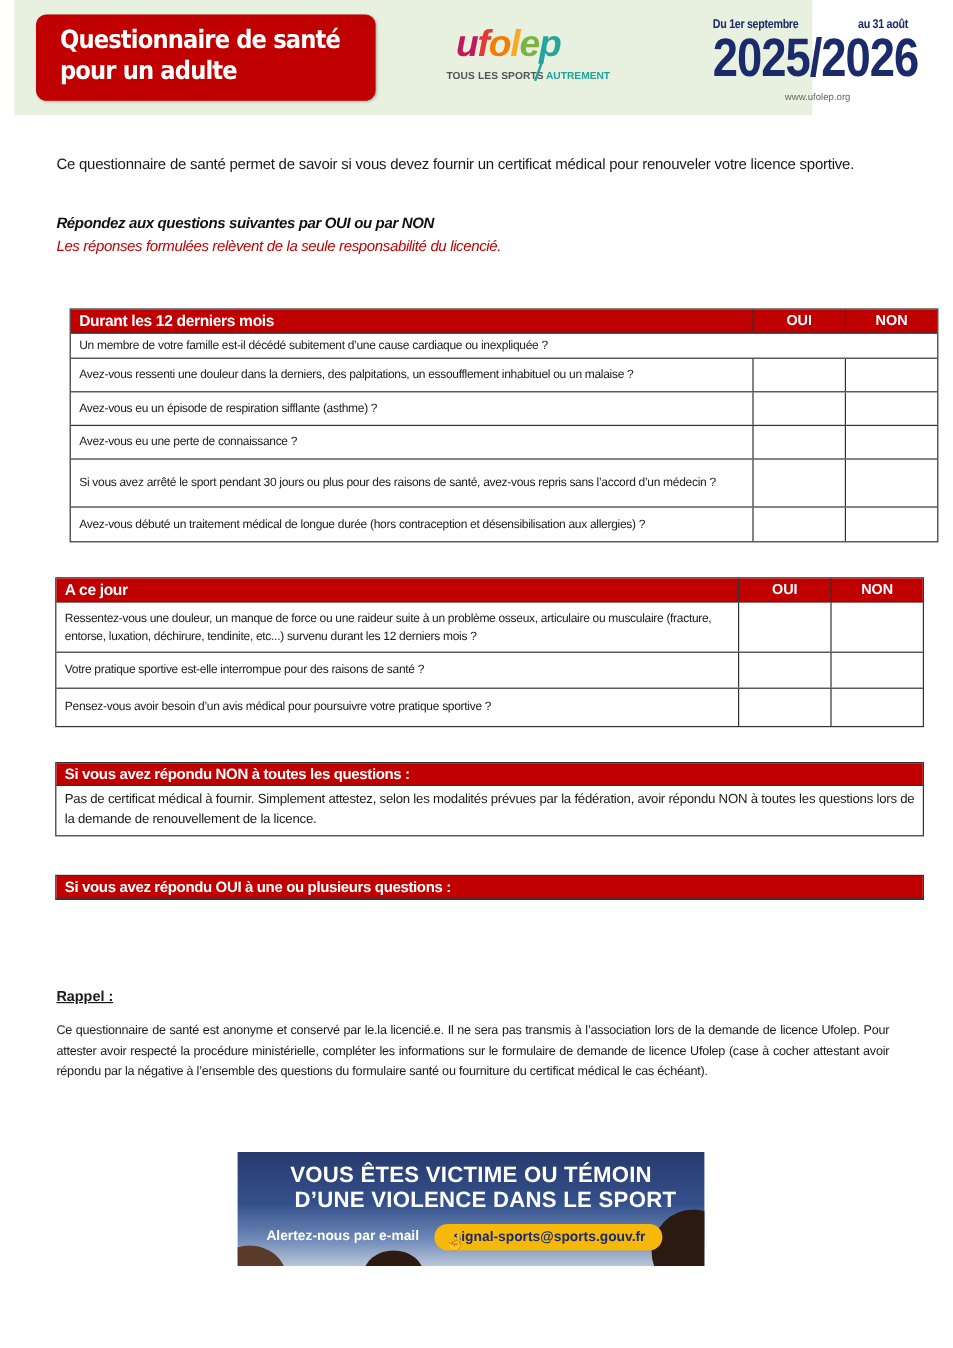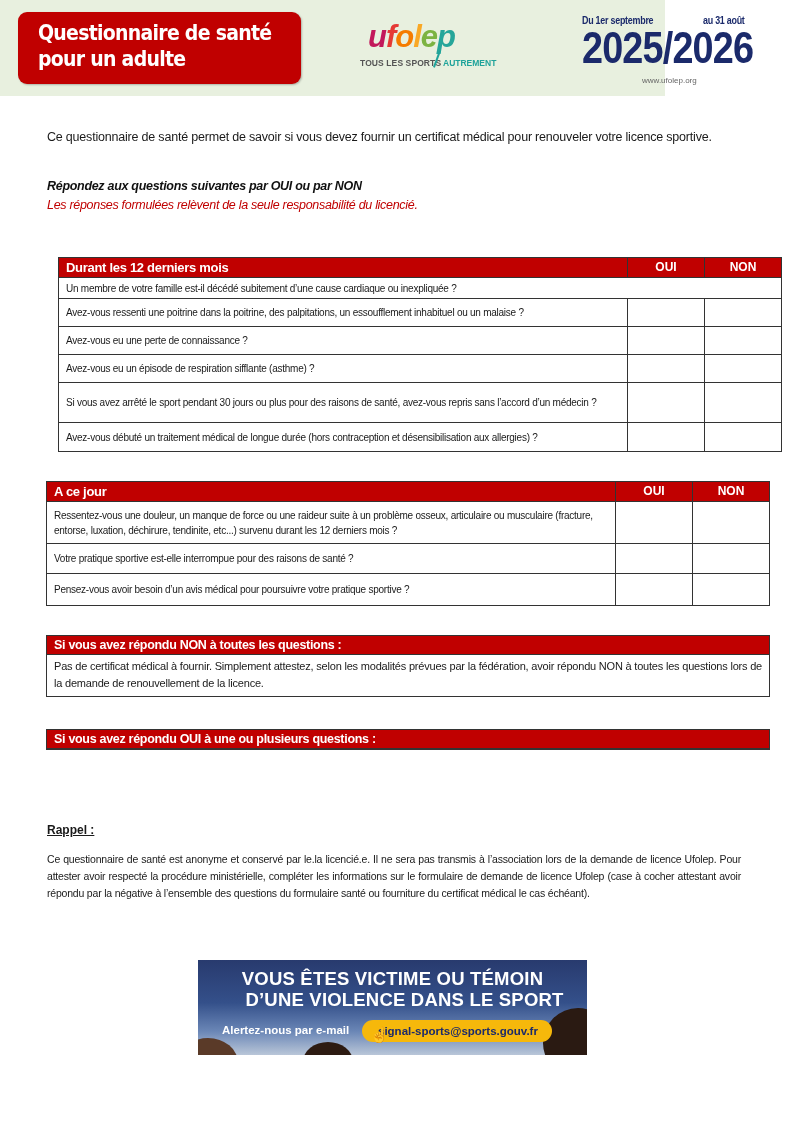--- a/index.html
+++ b/index.html
@@ -1,21 +1,21 @@
 <!DOCTYPE html>
 <html><head>
   <meta charset="utf-8">
   <style>
     * { box-sizing: border-box; margin: 0; padding: 0; }
     html, body { width: 794px; height: 1123px; background: #ffffff; overflow: hidden; }
     body { position: relative; font-family: "Liberation Sans", sans-serif; color: #1a1a1a; }
 
     
     .header-band {
-      position: absolute; left: 0; top: 0; width: 665px; height: 96px;
+      position: absolute; left: 12px; top: 0; width: 665px; height: 96px;
       background: #e8f0df;
     }
     .title-box {
       position: absolute; left: 18px; top: 12px; width: 283px; height: 72px;
       background: #c00000; border-radius: 9px;
       box-shadow: 1px 1px 2px rgba(0,0,0,0.25);
       padding: 8px 0 0 20px;
     }
     .title-line {
       display: block; color: #ffffff; font-family: "DejaVu Sans", sans-serif;
@@ -180,31 +180,31 @@
     <div class="q-col">Durant les 12 derniers mois</div>
     <div class="a-col">OUI</div>
     <div class="a-col">NON</div>
   </div>
   <div class="qrow" style="height:21px;flex-direction:column;">
     <div class="q-text">Un membre de votre famille est-il décédé subitement d’une cause cardiaque ou inexpliquée ?</div>
     <div class="a-cell"></div>
     <div class="a-cell"></div>
   </div>
   <div class="qrow" style="height:28px;">
-    <div class="q-text">Avez-vous ressenti une poitrine dans la poitrine, des palpitations, un essoufflement inhabituel ou un malaise ?</div>
+    <div class="q-text">Avez-vous ressenti une douleur dans la derniers, des palpitations, un essoufflement inhabituel ou un malaise ?</div>
+    <div class="a-cell"></div>
+    <div class="a-cell"></div>
+  </div>
+  <div class="qrow" style="height:28px;">
+    <div class="q-text">Avez-vous eu un épisode de respiration sifflante (asthme) ?</div>
     <div class="a-cell"></div>
     <div class="a-cell"></div>
   </div>
   <div class="qrow" style="height:28px;">
     <div class="q-text">Avez-vous eu une perte de connaissance ?</div>
-    <div class="a-cell"></div>
-    <div class="a-cell"></div>
-  </div>
-  <div class="qrow" style="height:28px;">
-    <div class="q-text">Avez-vous eu un épisode de respiration sifflante (asthme) ?</div>
     <div class="a-cell"></div>
     <div class="a-cell"></div>
   </div>
   <div class="qrow" style="height:40px;">
     <div class="q-text">Si vous avez arrêté le sport pendant 30 jours ou plus pour des raisons de santé, avez-vous repris sans l’accord d’un médecin ?</div>
     <div class="a-cell"></div>
     <div class="a-cell"></div>
   </div>
   <div class="qrow" style="height:28px;">
     <div class="q-text">Avez-vous débuté un traitement médical de longue durée (hors contraception et désensibilisation aux allergies) ?</div>

